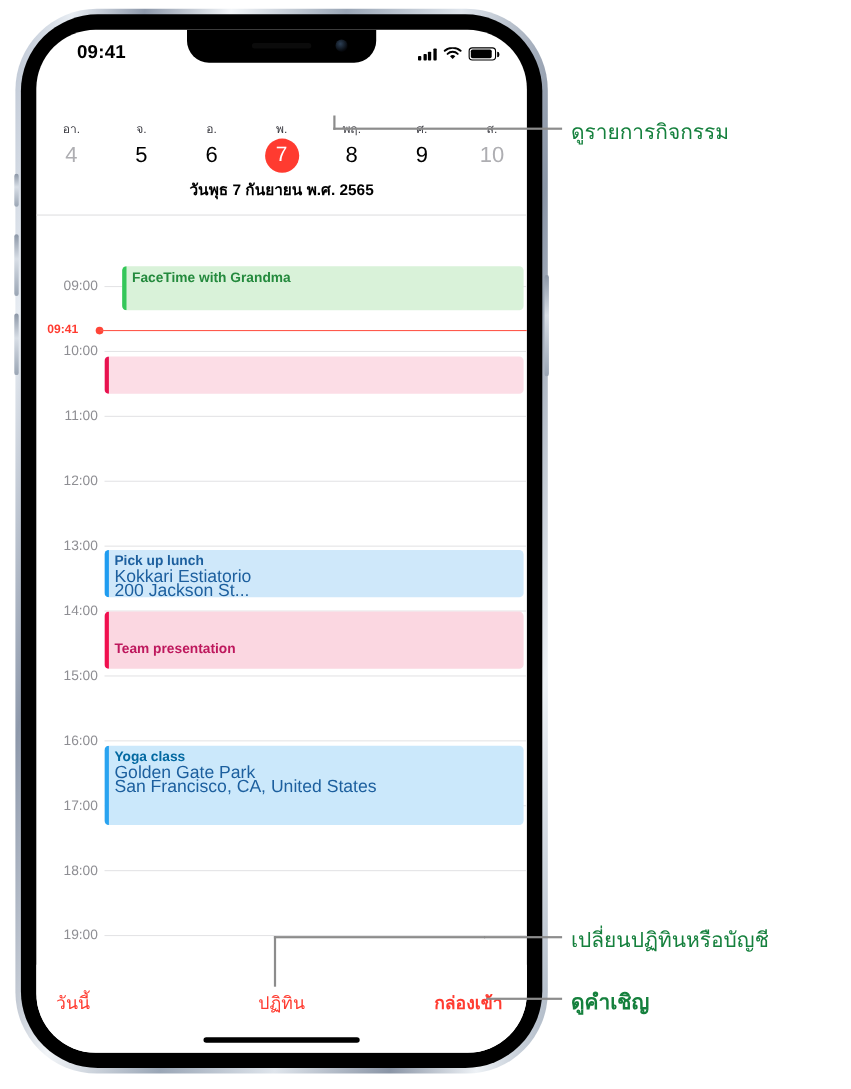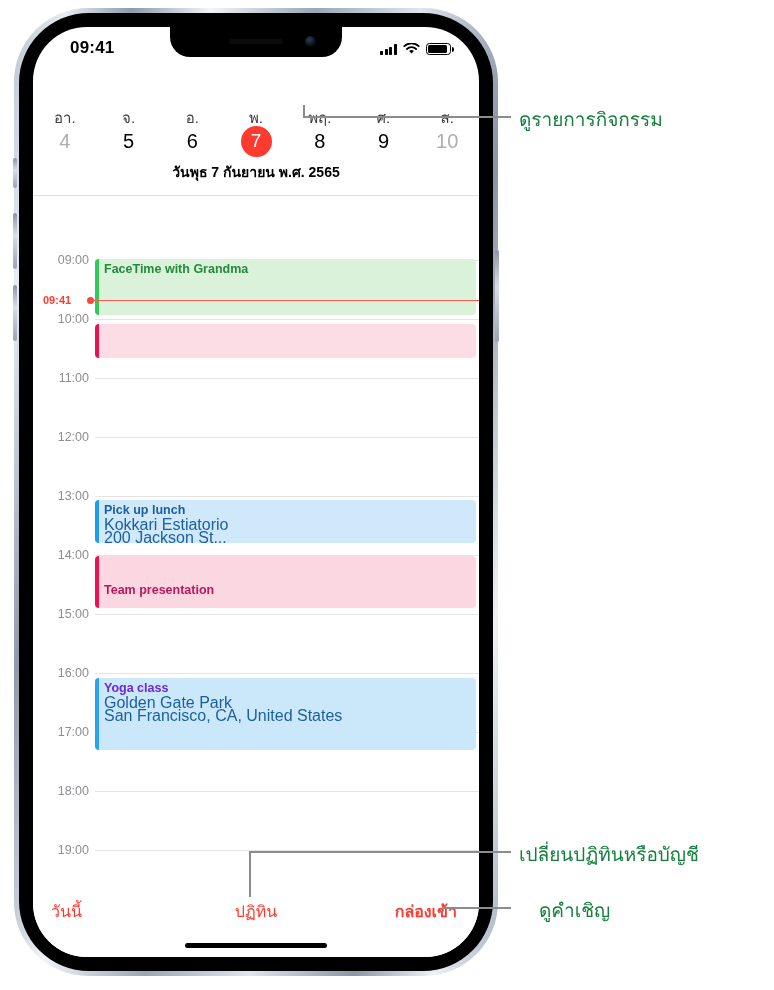--- a/index.html
+++ b/index.html
@@ -61,21 +61,21 @@
   .ic-search .hdl{position:absolute;left:17px;top:17px;width:7px;height:2.1px;background:#ff3b30;border-radius:1px;transform:rotate(45deg);transform-origin:left center;}
   
   .ic-plus::before,.ic-plus::after{content:"";position:absolute;background:#ff3b30;border-radius:1px;}
   .ic-plus::before{left:1px;top:11.5px;width:24px;height:2.2px;}
   .ic-plus::after{left:11.9px;top:1px;width:2.2px;height:24px;}
 
   
   .weekstrip{position:absolute;left:0;right:0;top:84px;height:52px;}
   .wk-row{display:flex;}
   .wk-cell{flex:1;text-align:center;}
-  .wk-dow{font-size:15px;color:#3c3c43;line-height:14px;}
+  .wk-dow{font-size:11px;color:#3c3c43;line-height:14px;}
   .wk-num-wrap{height:32px;display:flex;align-items:center;justify-content:center;}
   .wk-num{font-size:20px;color:#000;line-height:20px;}
   .wk-num.dim{color:#aeaeb2;}
   .wk-num.sel{width:31px;height:31px;border-radius:50%;background:#ff3b30;color:#fff;
       display:flex;align-items:center;justify-content:center;font-size:19px;}
   .date-title{position:absolute;left:0;right:0;top:134px;text-align:center;font-size:14px;color:#000;font-weight:bold;}
   .hdr-sep{position:absolute;left:0;right:0;top:168px;height:1px;background:#e0e0e2;}
 
   
   .daygrid{position:absolute;left:0;right:0;top:169px;bottom:80px;overflow:hidden;}
@@ -235,40 +235,40 @@
         </div>
         <div class="hour-row" style="top: 595px;">
           <div class="hour-label">18:00</div>
           <div class="hour-line"></div>
         </div>
         <div class="hour-row" style="top: 654px;">
           <div class="hour-label">19:00</div>
           <div class="hour-line"></div>
         </div>
         <div class="hour-row" style="top: 713px;"></div>
-        <div class="event" style="top: 63px; height: 56px; background: rgb(217, 242, 217);">
+        <div class="event" style="top: 46px; height: 40px; background: rgb(217, 242, 217); margin-left: 16px;">
           <div class="bar" style="background: rgb(52, 199, 89);"></div>
           <div class="ev-title" style="color: rgb(36, 138, 61);">FaceTime with Grandma</div>
         </div>
         <div class="event" style="top: 128px; height: 34px; background: rgb(252, 221, 230);">
           <div class="bar" style="background: rgb(232, 18, 79);"></div>
         </div>
         <div class="event" style="top: 304px; height: 43px; background: rgb(207, 232, 250);">
           <div class="bar" style="background: rgb(31, 156, 240);"></div>
           <div class="ev-title" style="color: rgb(28, 95, 158);">Pick up lunch</div>
           <div class="ev-sub" style="color: rgb(28, 95, 158);">Kokkari Estiatorio</div>
           <div class="ev-sub" style="color: rgb(28, 95, 158);">200 Jackson St...</div>
         </div>
         <div class="event" style="top: 360px; height: 52px; background: rgb(251, 215, 225);">
           <div class="bar" style="background: rgb(240, 16, 79);"></div>
           <div class="ev-title" style="color: #be185d; margin-top: 24px;">Team presentation</div>
         </div>
         <div class="event" style="top: 482px; height: 72px; background: rgb(203, 232, 251);">
           <div class="bar" style="background: rgb(41, 163, 240);"></div>
-          <div class="ev-title" style="color: #6d28d9;">Yoga class</div>
+          <div class="ev-title" style="color: #0369a1;">Yoga class</div>
           <div class="ev-sub" style="color: rgb(28, 95, 158);">Golden Gate Park</div>
           <div class="ev-sub" style="color: rgb(28, 95, 158);">San Francisco, CA, United States</div>
         </div>
         <div class="nowline" style="top: 104.317px;">
           <div class="nl-time">09:41</div>
           <div class="nl-dot"></div>
           <div class="nl-bar"></div>
         </div>
       </div>
 
@@ -286,13 +286,13 @@
 <div class="cl-line cl-h" style="left:303px;top:116px;width:208px;"></div>
 <div class="callout-label" style="left:519px;top:104px;">ดูรายการกิจกรรม</div>
 
 <div class="cl-line cl-h" style="left:440px;top:851px;width:71px;"></div>
 <div class="callout-label" style="left:519px;top:839px;">เปลี่ยนปฏิทินหรือบัญชี</div>
 
 <div class="cl-line cl-v" style="left:249px;top:851px;height:46px;"></div>
 <div class="cl-line cl-h" style="left:249px;top:851px;width:192px;"></div>
 
 <div class="cl-line cl-h" style="left:442px;top:907px;width:69px;"></div>
-<div class="callout-label" style="left:539px;top:895px;">ดูคำเชิญ</div>
+<div class="callout-label" style="left:519px;top:895px;font-weight:bold;">ดูคำเชิญ</div>
 
 </body></html>

